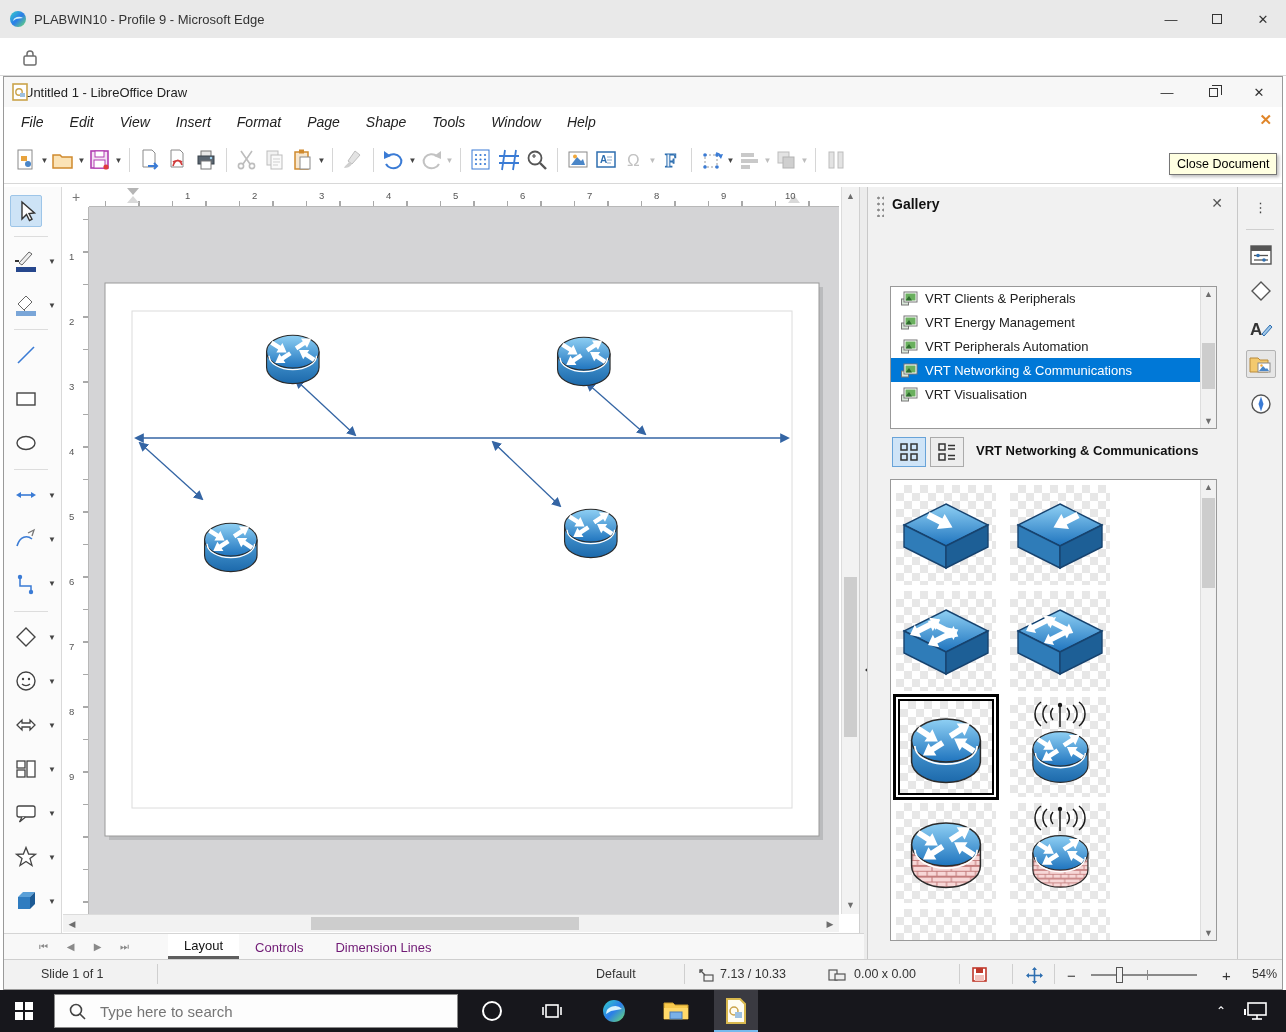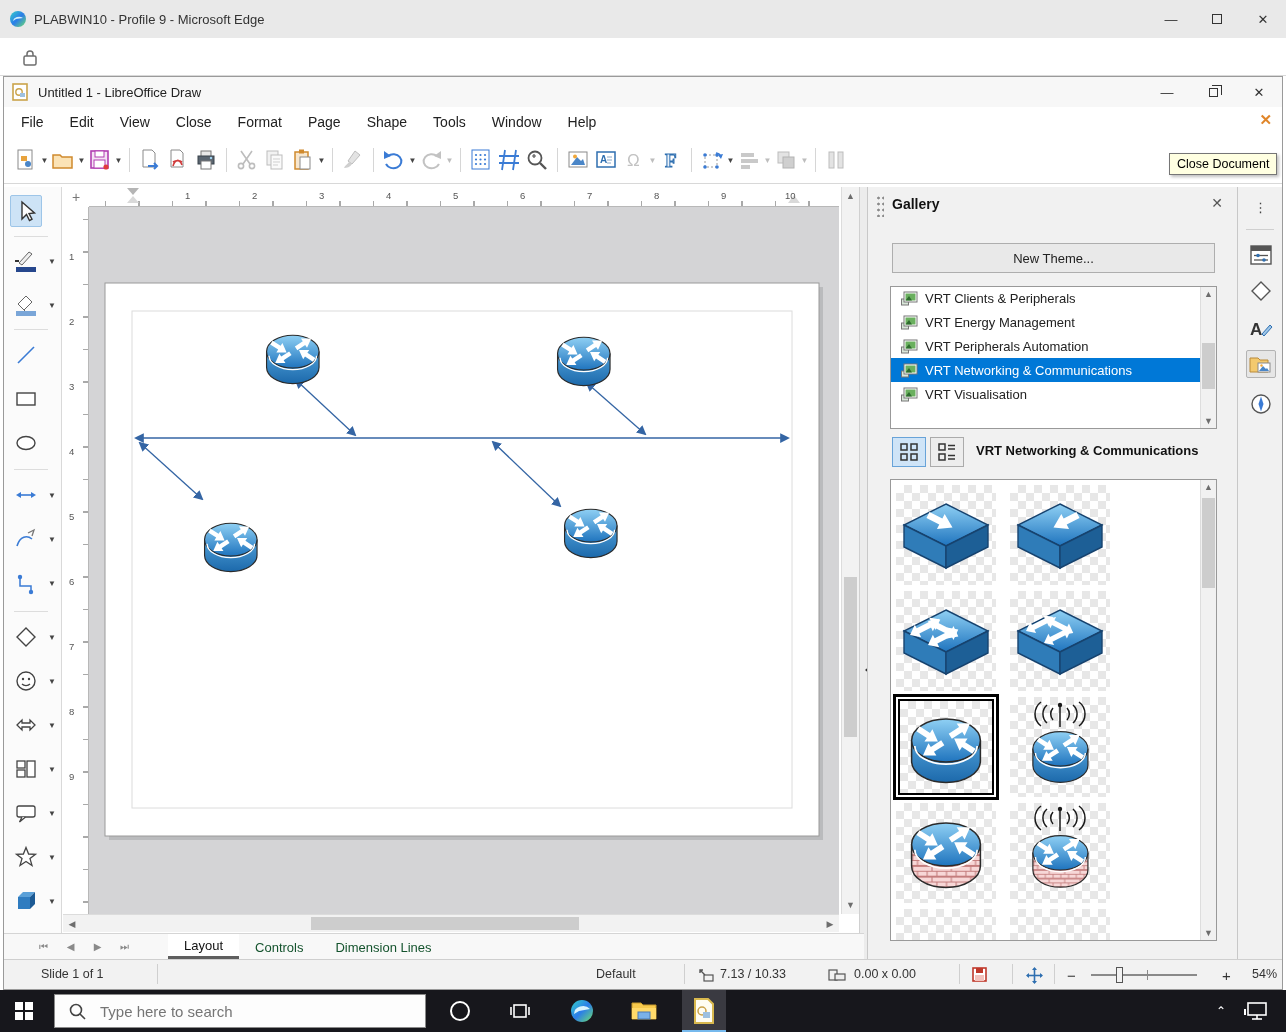--- a/index.html
+++ b/index.html
@@ -15,22 +15,22 @@
   .winbtn{width:46px;height:100%;display:flex;align-items:center;justify-content:center;color:#333;font-size:13px;}
   .box-glyph{width:10px;height:10px;border:1px solid #333;display:inline-block;}
   .restore-glyph{position:relative;width:9px;height:9px;border:1px solid #333;display:inline-block;}
   .restore-glyph::before{content:"";position:absolute;left:2px;top:-4px;width:9px;height:9px;border:1px solid #333;border-bottom:none;border-left:none;}
   .edge-urlbar{left:0;top:38px;width:1286px;height:38px;background:#fff;border-bottom:1px solid #d9d9d9;display:flex;align-items:center;}
   .url-text{margin-left:24px;font-size:17px;color:#6e6e6e;white-space:nowrap;}
 
   
   .lo-window{left:3px;top:76px;width:1280px;height:914px;background:#fff;border:1px solid #9a9a9a;}
   .lo-titlebar{left:0;top:0;width:100%;height:30px;background:#f7f7f7;display:flex;align-items:center;}
-  .lo-title{margin-left:34px;font-size:13px;color:#222;}
-  .lo-menubar{left:0;top:30px;width:100%;height:30px;background:#fff;display:flex;align-items:center;padding-left:4px;}
+  .lo-title{margin-left:20px;font-size:13px;color:#222;}
+  .lo-menubar{left:0;top:30px;width:100%;height:30px;background:#fff;display:flex;align-items:center;padding-left:4px;font-style:italic;}
   .menu-item{padding:4px 13px;font-size:14px;color:#222;}
   .close-doc-x{position:absolute;right:10px;top:34px;color:#e0862a;font-size:15px;font-weight:bold;}
   .lo-toolbar{left:0;top:60px;width:100%;height:47px;background:#fff;border-bottom:1px solid #d8d8d8;display:flex;align-items:center;padding-left:8px;}
   .tbi{width:26px;height:26px;display:flex;align-items:center;justify-content:center;margin:0 1px;}
   .caret{font-size:8px;color:#444;width:9px;text-align:center;}
   .tb-sep{width:1px;height:24px;background:#d6d6d6;margin:0 6px;}
   .tooltip{position:absolute;left:1165px;top:76px;background:#ffffe1;border:1px solid #767676;
     padding:3px 7px;font-size:12.5px;color:#000;box-shadow:2px 2px 3px rgba(0,0,0,.25);white-space:nowrap;z-index:50;}
 
   
@@ -58,21 +58,21 @@
   .hscroll{left:59px;top:837px;width:776px;height:18px;background:#f2f2f2;border-top:1px solid #dcdcdc;}
   .sb-arrow{position:absolute;color:#6d6d6d;font-size:9px;display:flex;align-items:center;justify-content:center;}
   .sb-thumb{position:absolute;background:#cdcdcd;}
   .splitter{left:855px;top:110px;width:8px;height:772px;background:#ececec;border-left:1px solid #d0d0d0;}
   .splitter-arrow{position:absolute;left:0px;top:478px;width:0;height:0;border:5px solid transparent;border-right:6px solid #333;}
 
   
   .tabbar{left:0;top:856px;width:860px;height:26px;background:#f8f8f8;border-top:1px solid #d5d5d5;display:flex;align-items:stretch;}
   .tab-nav{display:flex;align-items:center;color:#8a8a8a;font-size:10px;margin-left:26px;}
   .tab-nav span{width:27px;text-align:center;}
-  .ptab{padding:4px 16px 3px;font-size:13px;color:#14532d;display:flex;align-items:center;}
+  .ptab{padding:4px 16px 3px;font-size:13px;color:#701a75;display:flex;align-items:center;}
   .ptab.active{background:#fff;border-bottom:3px solid #5f5f5f;color:#111;}
   .statusbar{left:0;top:882px;width:1278px;height:30px;background:#f2f2f2;border-top:1px solid #cfcfcf;font-size:12.5px;color:#333;}
   .statusbar .it{position:absolute;top:7px;}
   .st-sep{position:absolute;top:4px;width:1px;height:20px;background:#cfcfcf;}
   .zoom-track{position:absolute;top:14px;left:1087px;width:106px;height:2px;background:#8a8a8a;}
   .zoom-thumb{position:absolute;top:7px;left:1112px;width:7px;height:16px;background:#f2f2f2;border:1px solid #555;}
   .zoom-tick{position:absolute;top:10px;left:1143px;width:1px;height:10px;background:#8a8a8a;}
 
   
   .gallery{left:863px;top:110px;width:370px;height:772px;background:#f1f1f1;border-left:1px solid #c8c8c8;}
@@ -105,21 +105,21 @@
     background-size:16px 16px;background-position:0 0,8px 8px;}
 
   
   .sidestrip{left:1233px;top:110px;width:45px;height:772px;background:#f1f1f1;border-left:1px solid #c8c8c8;}
   .ss-item{position:absolute;left:8px;width:30px;height:28px;display:flex;align-items:center;justify-content:center;}
   .ss-item.active{background:#e6e6e6;border:1px solid #b3b3b3;border-radius:2px;}
 
   
   .taskbar{left:0;top:990px;width:1286px;height:42px;background:#17171c;display:flex;align-items:center;}
   .tb-start{width:48px;height:42px;display:flex;align-items:center;justify-content:center;}
-  .tb-search{width:372px;height:34px;background:#fdfdfd;border:1px solid #8a8a8a;display:flex;align-items:center;margin-left:6px;}
+  .tb-search{width:404px;height:34px;background:#fdfdfd;border:1px solid #8a8a8a;display:flex;align-items:center;margin-left:6px;}
   .tb-search input{border:none;outline:none;font-size:15px;color:#444;width:300px;background:transparent;font-family:"Liberation Sans",sans-serif;}
   .tb-ic{width:44px;height:42px;display:flex;align-items:center;justify-content:center;}
   .tb-ic.app-active{background:#3a3a41;box-shadow:inset 0 -2px 0 #76b9ed;}
   .tray{position:absolute;right:4px;top:0;height:42px;display:flex;align-items:center;}
 </style>
 </head>
 <body>
 
 <svg width="0" height="0" style="position:absolute">
   <defs>
@@ -220,21 +220,21 @@
             <span class="restore-glyph"></span>
           </span>
         <span class="winbtn">✕</span>
       </div>
     </div>
 
     <div class="a lo-menubar">
       <span class="menu-item">File</span>
       <span class="menu-item">Edit</span>
       <span class="menu-item">View</span>
-      <span class="menu-item">Close</span>
+      <span class="menu-item">Insert</span>
       <span class="menu-item">Format</span>
       <span class="menu-item">Page</span>
       <span class="menu-item">Shape</span>
       <span class="menu-item">Tools</span>
       <span class="menu-item">Window</span>
       <span class="menu-item">Help</span>
     </div>
     <span class="close-doc-x">✕</span>
 
     <div class="a lo-toolbar">
@@ -653,21 +653,20 @@
       <div class="zoom-tick"></div>
       <div class="zoom-thumb"></div>
       <span class="it" style="left:1218px;font-size:15px">+</span>
       <span class="it" style="left:1248px">54%</span>
     </div>
 
     <div class="a gallery">
       <div class="g-grip"></div>
       <div class="g-title">Gallery</div>
       <div class="g-close">✕</div>
-      <div class="g-newtheme">New Theme...</div>
 
       <div class="g-themelist">
         <div class="g-theme">
           <svg width="17" height="15">
               <rect x="0.5" y="8" width="7" height="6" fill="#d9e6d9" stroke="#777"></rect>
               <rect x="3" y="1" width="13" height="10" fill="#fff" stroke="#777"></rect>
               <rect x="4.5" y="2.5" width="10" height="7" fill="#6ab05e"></rect>
               <polygon points="4.5,9.5 8,5 11,9.5" fill="#2e6b2e"></polygon>
             </svg>
           <span>VRT Clients &amp; Peripherals</span>

